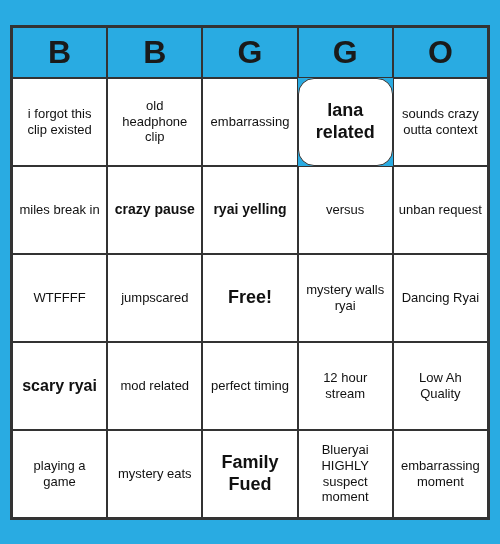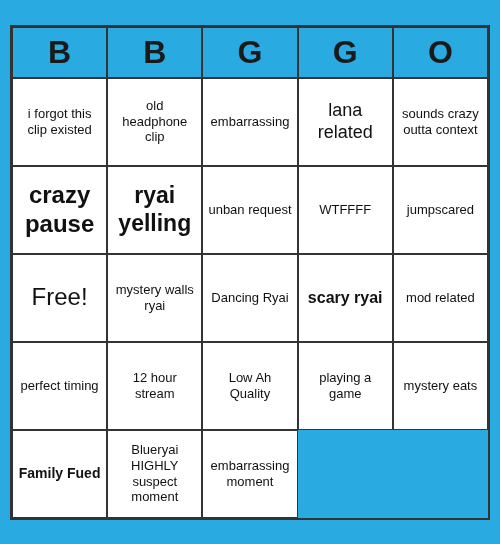--- a/index.html
+++ b/index.html
@@ -69,42 +69,48 @@
   <div class="grid">
   <div class="cell">
         <span>i forgot this clip existed</span>
       </div>
       <div class="cell">
         <span>old headphone clip</span>
       </div>
       <div class="cell">
         <span>embarrassing</span>
       </div>
-      <div class="cell" style="font-size: 18px; font-weight: normal;">
+      <div class="cell" style="font-size: 18px; font-weight: bold; border-radius: 16px;">
         <span>lana related</span>
       </div>
       <div class="cell">
         <span>sounds crazy outta context</span>
       </div>
-      <div class="cell" style="font-size: 24px; font-weight: bold;">
+      <div class="cell">
+        <span>miles break in</span>
+      </div>
+      <div class="cell" style="font-size: 14px; font-weight: bold;">
         <span>crazy pause</span>
       </div>
-      <div class="cell" style="font-size: 23px; font-weight: bold;">
+      <div class="cell" style="font-size: 14px; font-weight: bold;">
         <span>ryai yelling</span>
+      </div>
+      <div class="cell">
+        <span>versus</span>
       </div>
       <div class="cell">
         <span>unban request</span>
       </div>
       <div class="cell">
         <span>WTFFFF</span>
       </div>
       <div class="cell">
         <span>jumpscared</span>
       </div>
-      <div class="cell free" style="font-size: 24px; font-weight: normal;">
+      <div class="cell free" style="font-size: 18px; font-weight: bold;">
         <span>Free!</span>
       </div>
       <div class="cell">
         <span>mystery walls ryai</span>
       </div>
       <div class="cell">
         <span>Dancing Ryai</span>
       </div>
       <div class="cell" style="font-size: 16px; font-weight: bold;">
         <span>scary ryai</span>
@@ -120,21 +126,21 @@
       </div>
       <div class="cell">
         <span>Low Ah Quality</span>
       </div>
       <div class="cell">
         <span>playing a game</span>
       </div>
       <div class="cell">
         <span>mystery eats</span>
       </div>
-      <div class="cell" style="font-size: 14px; font-weight: bold;">
+      <div class="cell" style="font-size: 18px; font-weight: bold;">
         <span>Family Fued</span>
       </div>
       <div class="cell">
         <span>Blueryai HIGHLY suspect moment</span>
       </div>
       <div class="cell">
         <span>embarrassing moment</span>
       </div>
     </div>
 </div>

